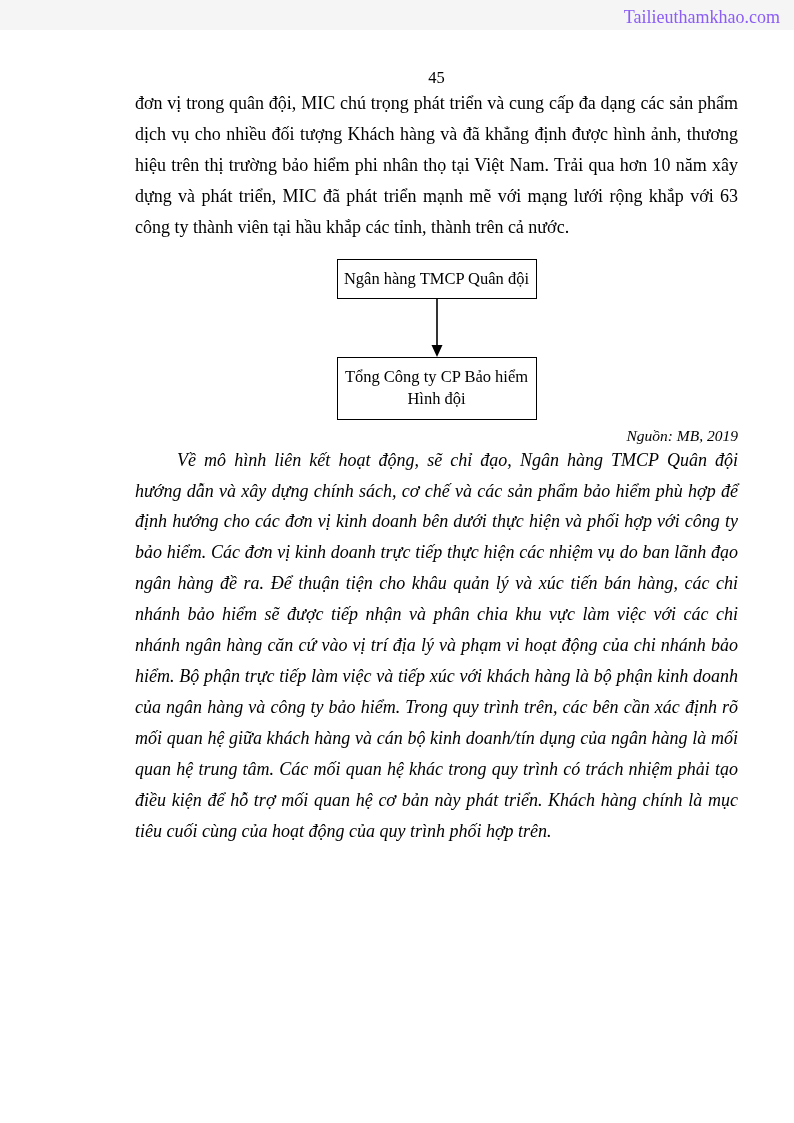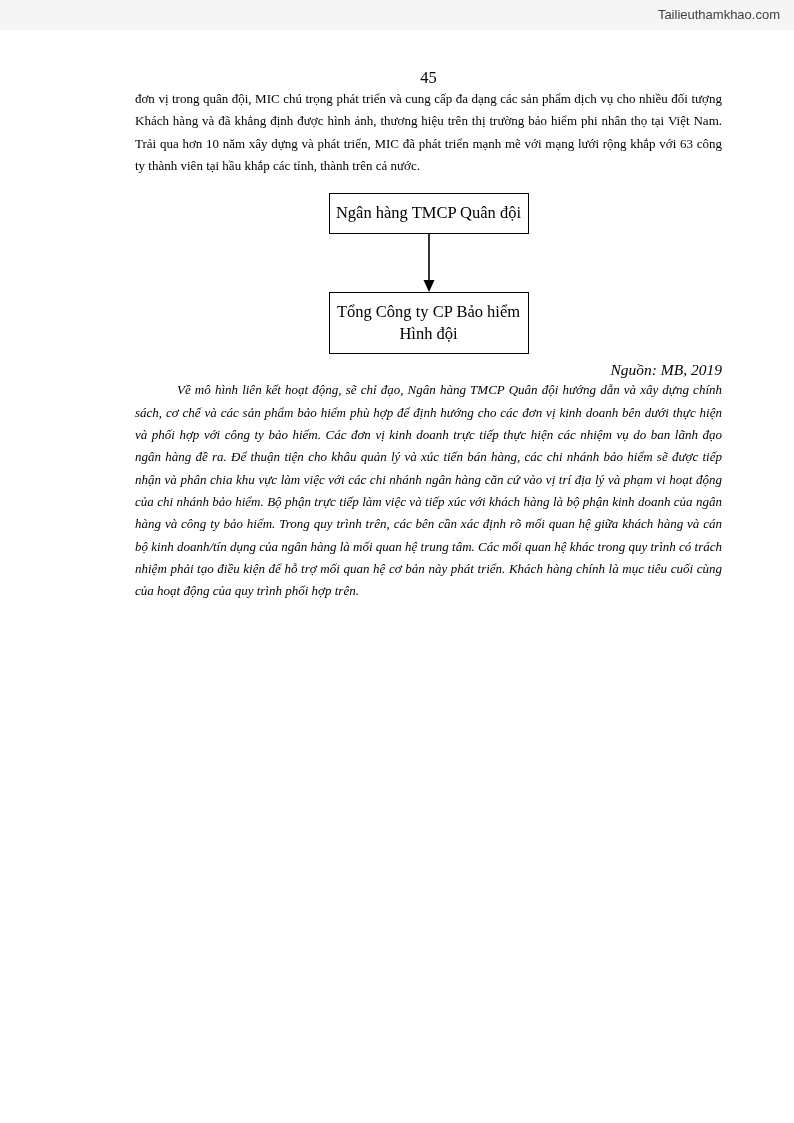--- a/index.html
+++ b/index.html
@@ -18,35 +18,35 @@
   .top-band {
     position: absolute;
     top: 0; left: 0; right: 0;
     height: 30px;
     background: #f5f5f5;
   }
   .watermark {
     position: absolute;
     top: 7px;
     right: 14px;
-    font-family: Liberation Sans, sans-serif;
-    font-size: 13px;
-    color: #404040;
+    font-family: Liberation Serif, serif;
+    font-size: 18px;
+    color: #8b5cf6;
   }
   .content {
     position: relative;
-    padding: 0 72px 0 135px;
+    padding: 0 56px 0 135px;
   }
   .page-number {
     text-align: center;
     padding-top: 68px;
     font-size: 16.5px;
   }
   p.body-text {
-    font-size: 13px;
+    font-size: 18px;
     line-height: 1.72;
     text-align: justify;
     margin: 0;
   }
   .para1 {
     margin-top: 15px;
   }
   .fig-title {
     text-align: center;
     font-weight: bold;

